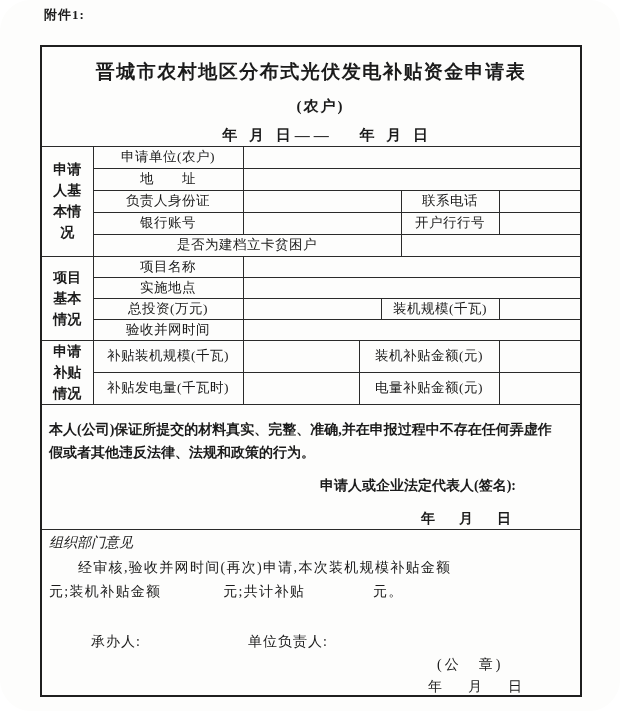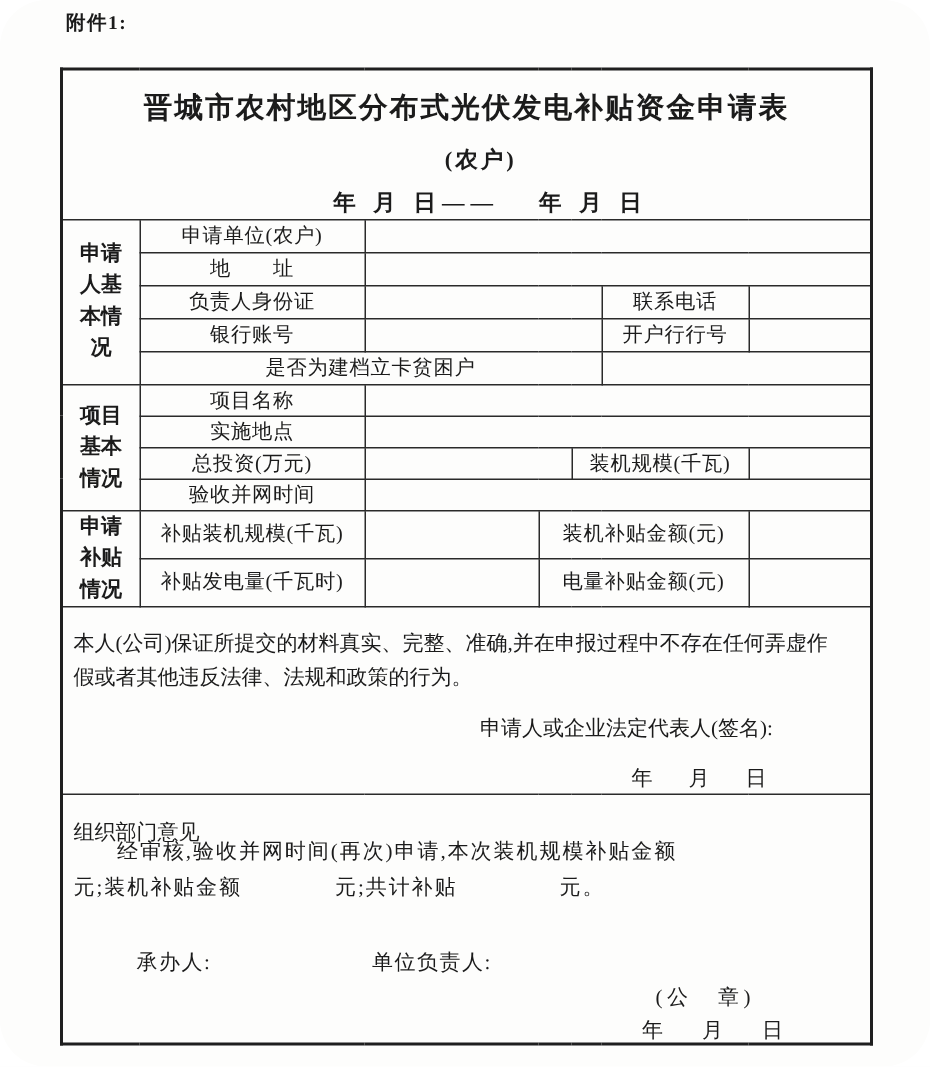--- a/index.html
+++ b/index.html
@@ -18,41 +18,41 @@
   }
   td{
     border:1px solid #2a2a2a;
     padding:0;font-size:13.5px;text-align:center;vertical-align:middle;
     overflow:hidden;
   }
   tr.h-title{height:100px;}
   tr.h-a{height:22px;}
   tr.h-p{height:21px;}
   tr.h-s{height:27px;}
-  tr.h-decl{height:125px;}
+  tr.h-decl{height:125px;font-weight:bold;}
   tr.h-op{height:167px;}
 
   .title-cell{vertical-align:top;}
   .form-title{margin-top:12px;font-size:19px;font-weight:bold;letter-spacing:1.5px;}
   .form-subtitle{margin-top:12px;font-size:15px;font-weight:bold;letter-spacing:2px;margin-left:19px;}
   .form-daterange{margin-top:10px;font-size:15px;font-weight:bold;letter-spacing:4px;margin-left:32px;}
 
   .section-cell{font-weight:bold;}
   .vlabel{display:inline-block;width:2em;word-break:break-all;line-height:1.5;font-size:14px;}
 
   .label-cell{letter-spacing:0.5px;}
   .value-cell{background:#fdfdfc;}
 
   .decl-cell{position:relative;text-align:left;}
   .decl-text{position:absolute;left:7px;top:13px;width:510px;font-size:14px;line-height:23px;text-align:left;}
   .decl-sign{position:absolute;left:250px;top:72px;font-size:14px;margin-left:28px;}
   .decl-date{position:absolute;left:379px;top:105px;font-size:14px;letter-spacing:5px;white-space:nowrap;}
 
   .op-cell{position:relative;text-align:left;}
-  .op-title{position:absolute;left:7px;top:16px;font-size:14px;}
+  .op-title{position:absolute;left:7px;top:4px;font-size:14px;font-style:italic;}
   .op-line1{position:absolute;left:7px;top:29px;font-size:14px;letter-spacing:1.3px;text-indent:29px;white-space:nowrap;}
   .op-line2{position:absolute;left:7px;top:53px;font-size:14px;letter-spacing:1.3px;white-space:nowrap;}
   .blank{display:inline-block;height:1px;vertical-align:baseline;}
   .blank-1{width:62px;}
   .blank-2{width:68px;}
   .op-handler{position:absolute;left:9px;top:103px;font-size:14px;letter-spacing:1px;margin-left:40px;}
   .op-manager{position:absolute;left:206px;top:103px;font-size:14px;letter-spacing:1px;}
   .op-seal{position:absolute;left:395px;top:126px;font-size:14px;letter-spacing:3px;white-space:nowrap;}
   .op-date{position:absolute;left:386px;top:148px;font-size:14px;letter-spacing:6px;white-space:nowrap;}
 </style>

